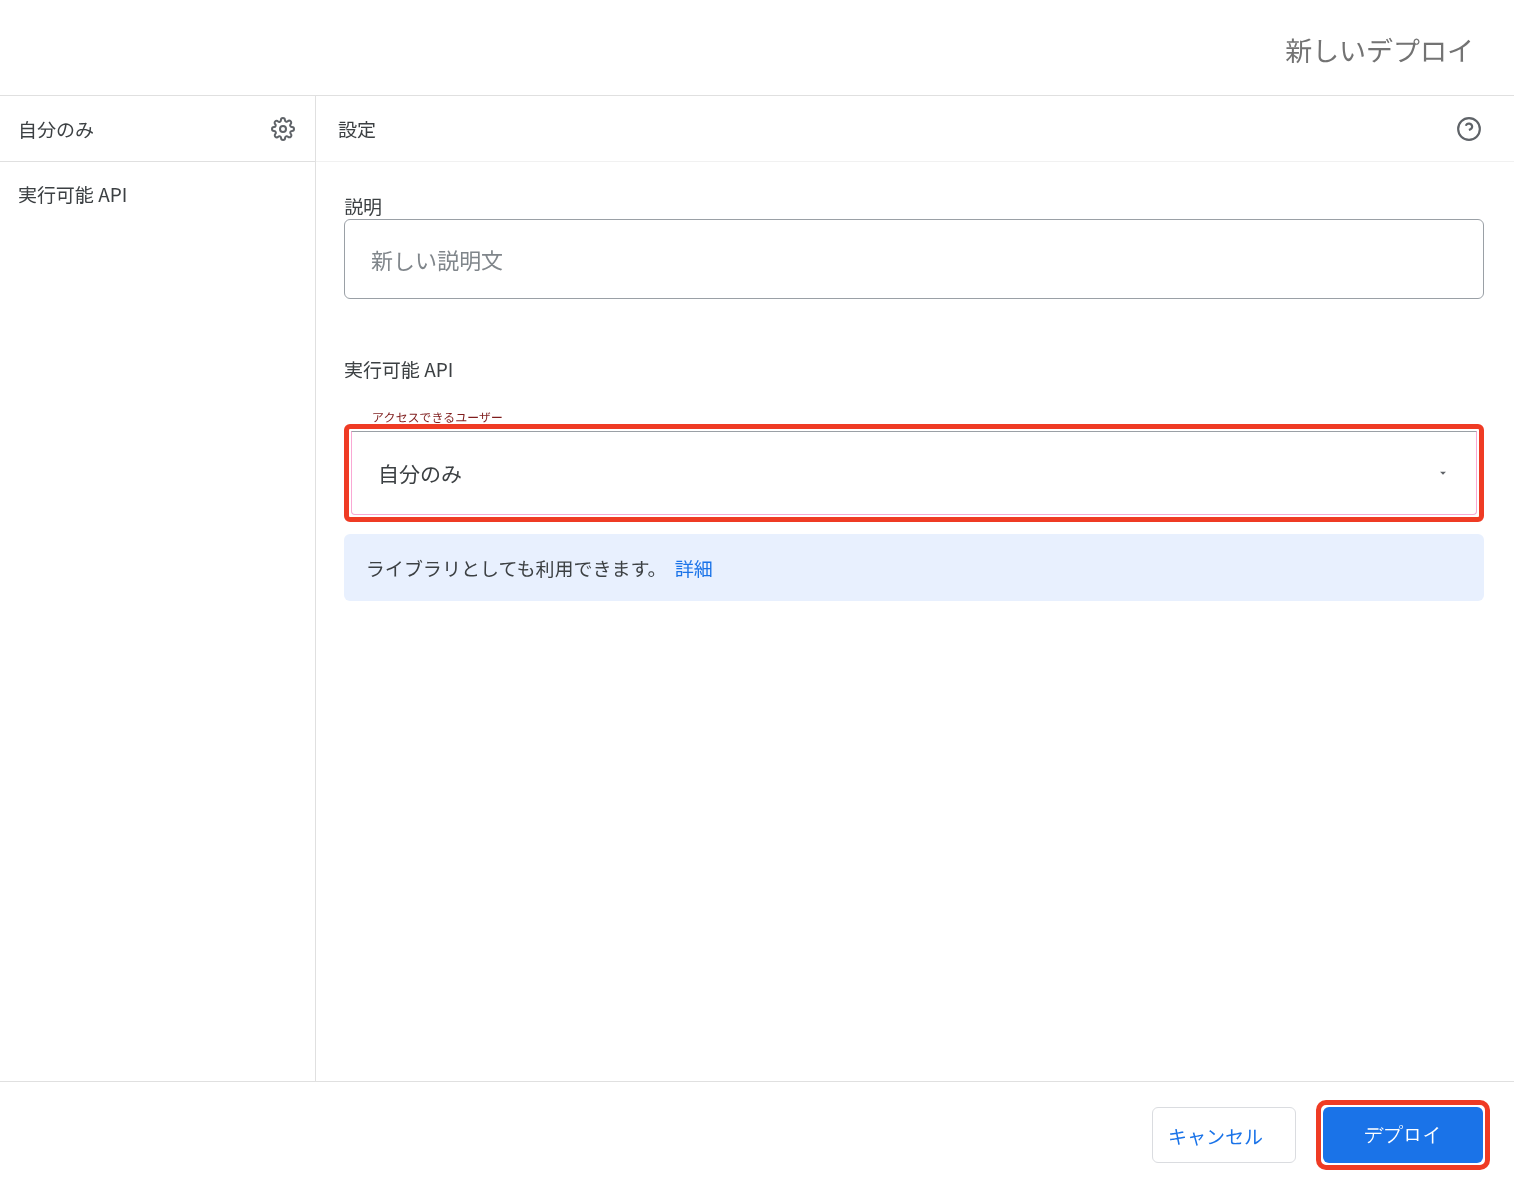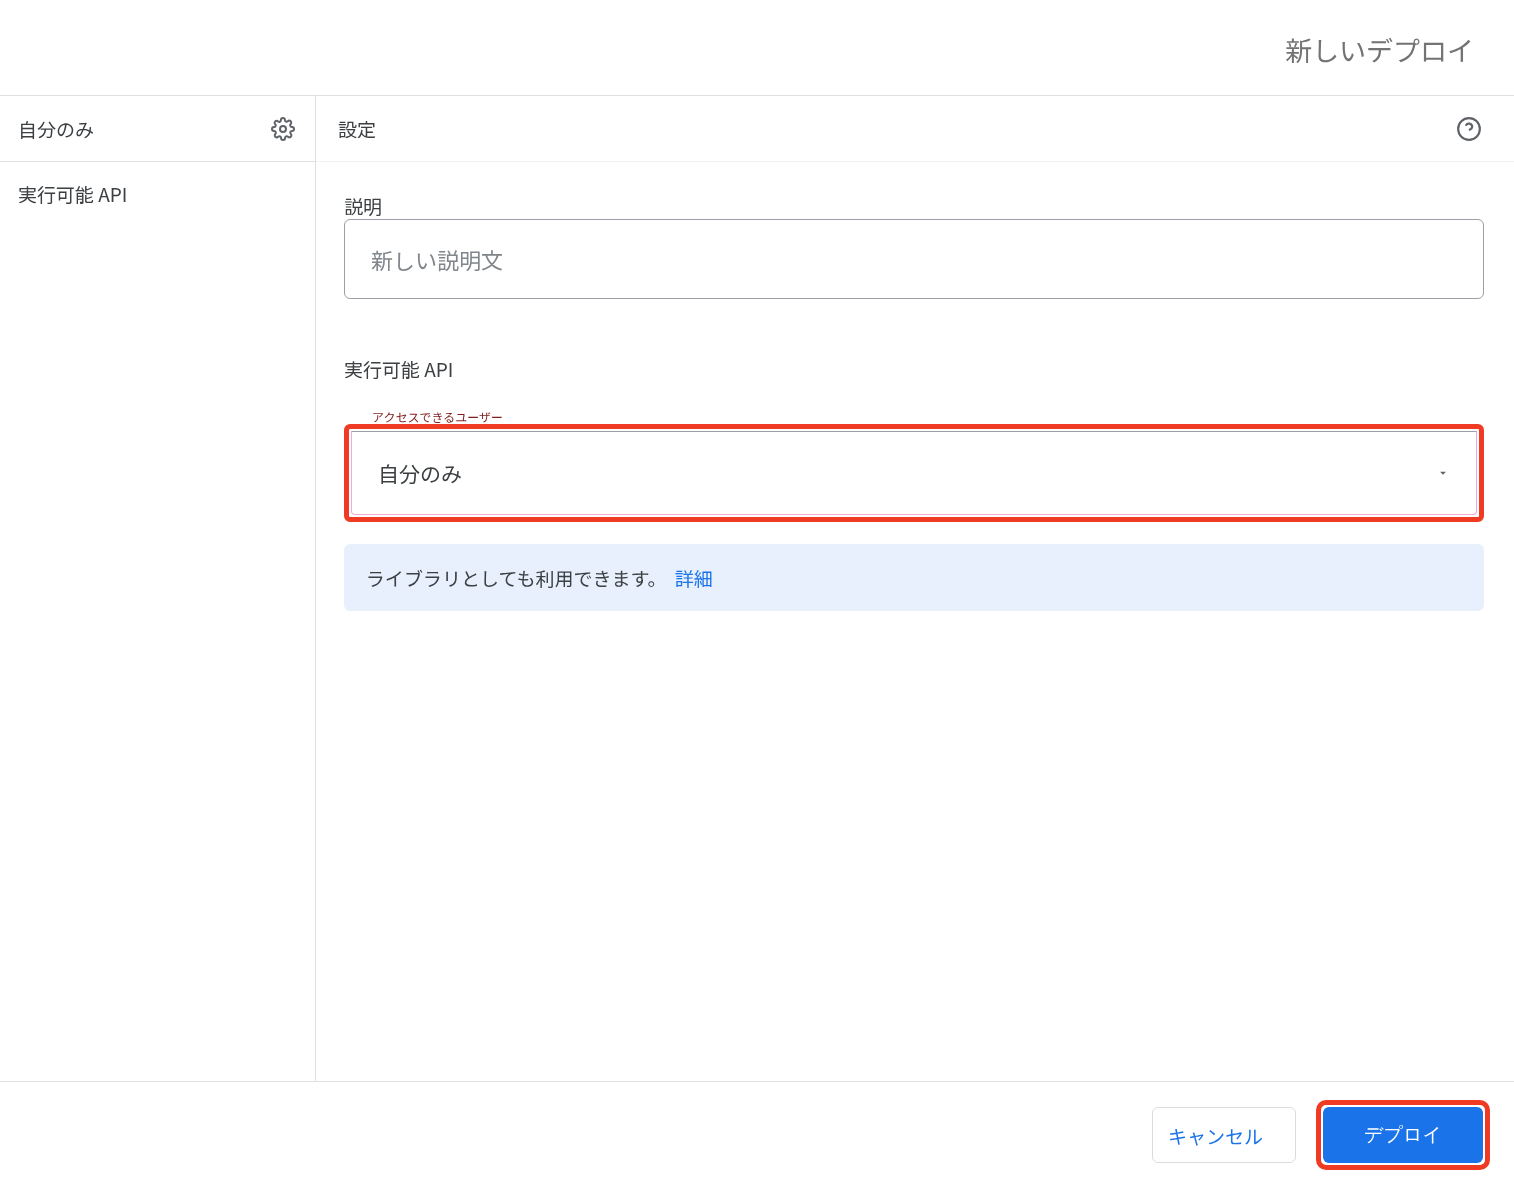--- a/index.html
+++ b/index.html
@@ -146,21 +146,21 @@
       background: #fff;
     }
     .dropdown-value {
       font-size: 21px;
       color: #3c4043;
     }
     .dropdown-arrow {
       color: #5f6368;
     }
     .info-box {
-      margin-top: 22px;
+      margin-top: 12px;
       background: #e8f0fe;
       border-radius: 6px;
       padding: 20px 22px;
       font-size: 19px;
       color: #3c4043;
     }
     .info-link {
       color: #1a73e8;
       cursor: pointer;
       margin-left: 4px;

